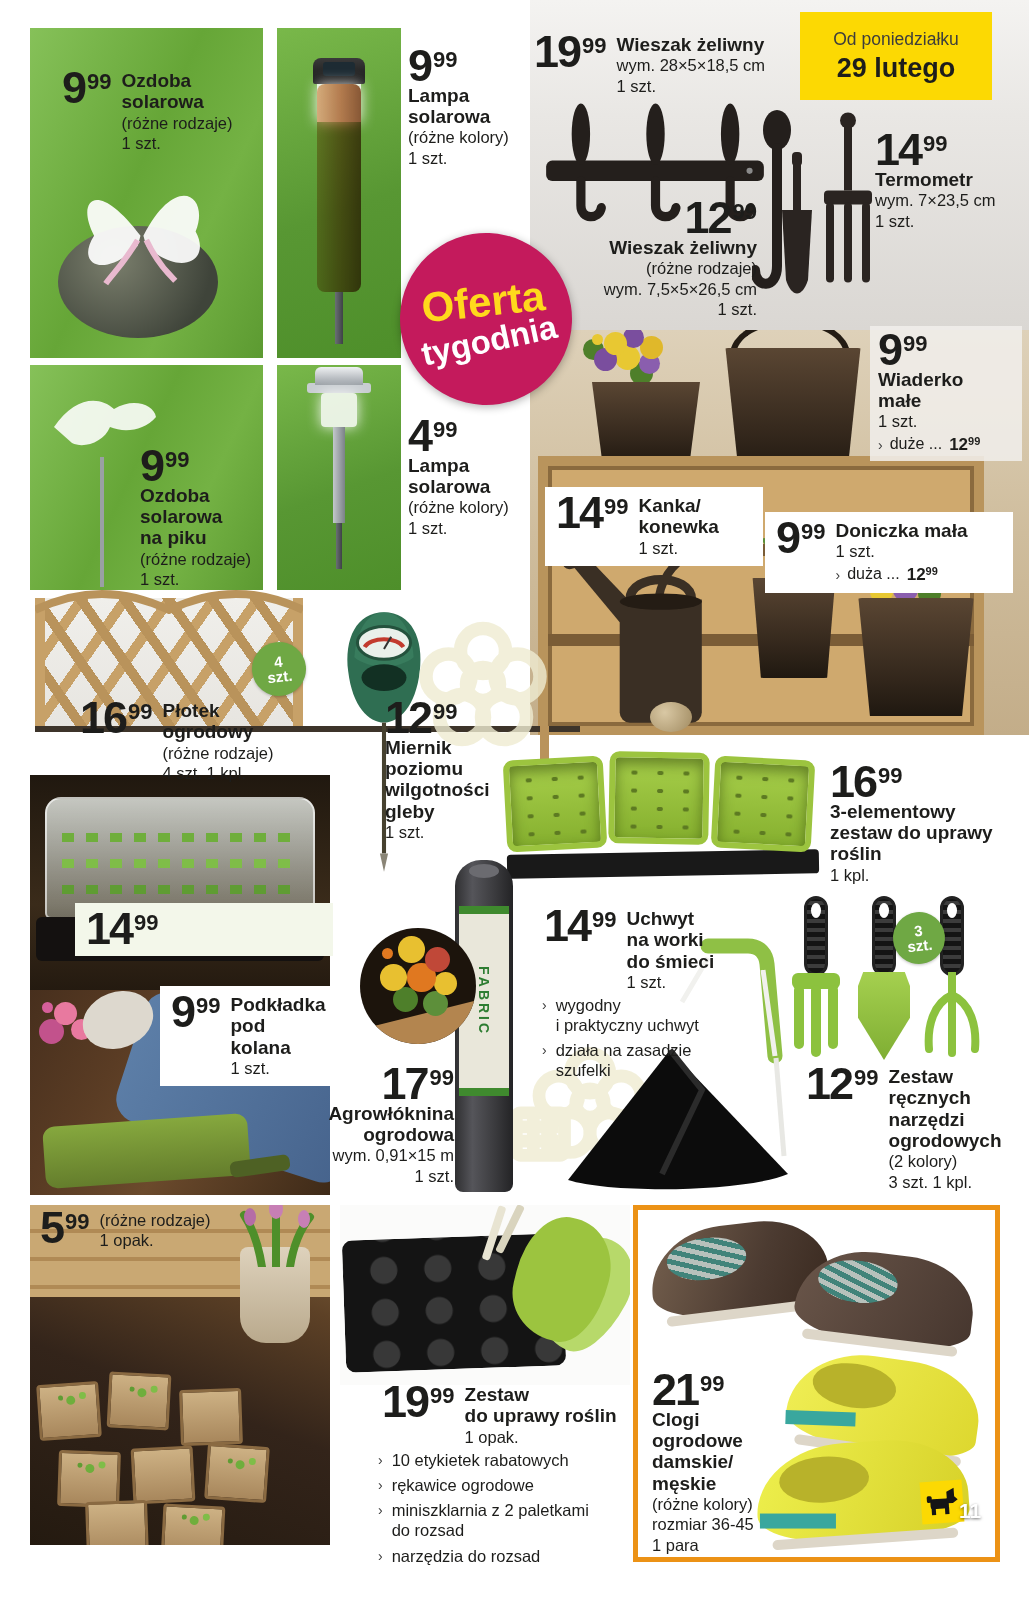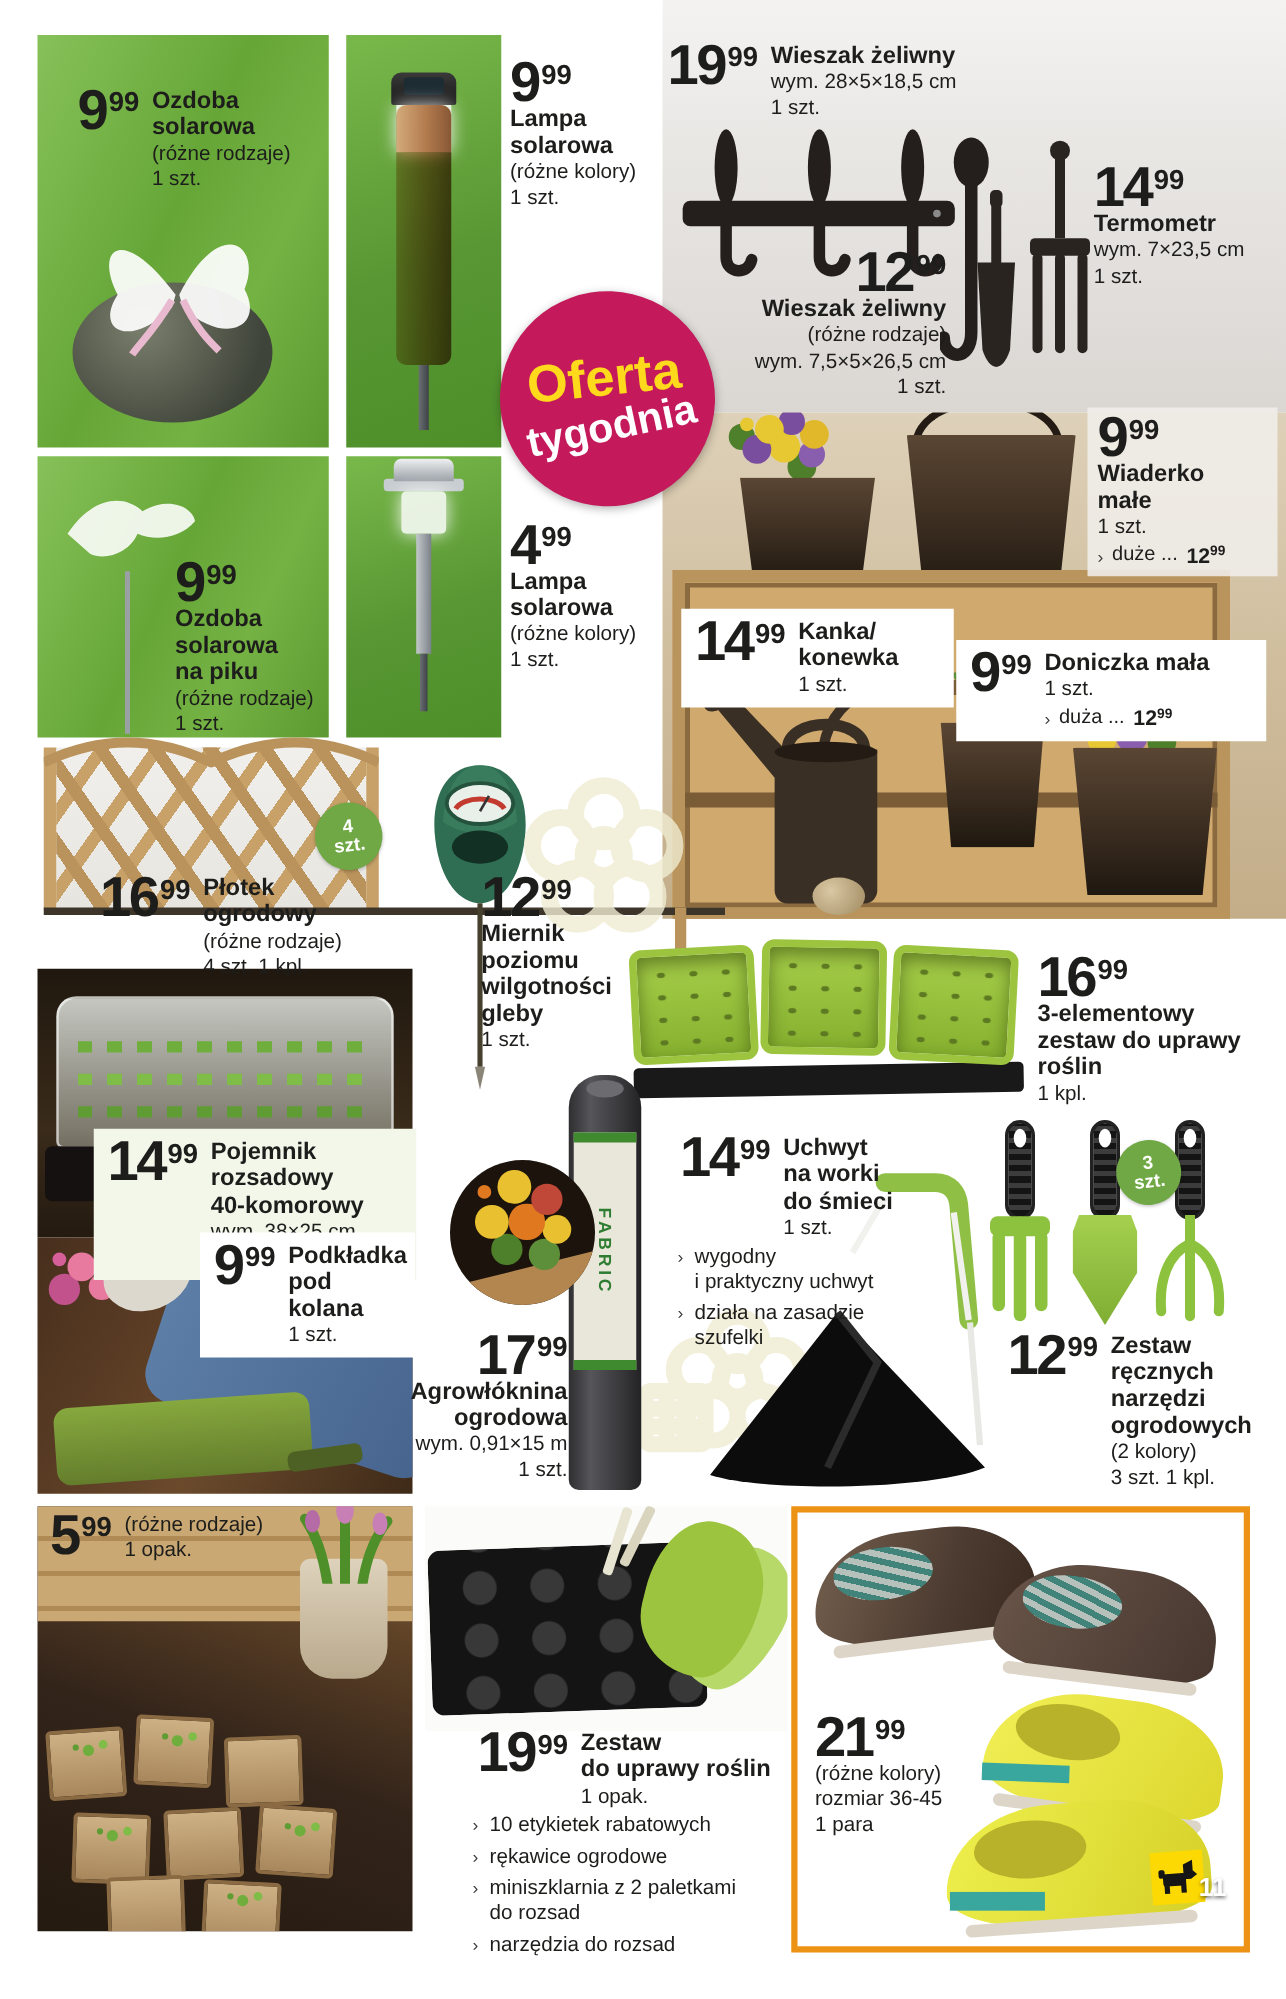--- a/index.html
+++ b/index.html
@@ -384,20 +384,24 @@
       <div class="abs" style="left:0;bottom:18px;width:70px;height:14px;background:#39a79e;transform:rotate(-6deg)"></div>
       <div class="sole"></div>
     </div>
     <div class="clog" style="left:118px;top:232px;width:212px;height:98px;background:linear-gradient(115deg,#eef04e,#d6d028);transform:rotate(-4deg)">
       <div class="open" style="left:24px;top:12px;width:90px;height:46px;background:#b8b22a;background-image:none"></div>
       <div class="abs" style="left:2px;bottom:16px;width:76px;height:15px;background:#39a79e;transform:rotate(4deg)"></div>
       <div class="sole"></div>
     </div>
   </div>
 
+  <div id="promo">
+    <div class="l1">Od poniedziałku</div>
+    <div class="l2">29 lutego</div>
+  </div>
   <div id="offer">
     <div class="w1">Oferta</div>
     <div class="w2">tygodnia</div>
   </div>
   <div class="circle-badge" style="left:252px;top:642px;width:54px;height:54px">4
 szt.</div>
   <div class="circle-badge" style="left:893px;top:912px;width:52px;height:52px">3
 szt.</div>
 
   <div class="row" style="left:62px;top:70px;width:205px">
@@ -556,26 +560,20 @@
 zestaw do uprawy
 roślin</div>
     <div class="psub">1 kpl.</div>
   </div>
 
   <div class="row labelbox" style="left:75px;top:903px;width:258px;background:#f3f7ea">
     <div class="price">
         <span class="zl">14</span>
         <span class="gr">99</span>
       </div>
-    <div>
-      <div class="pname">Pojemnik rozsadowy
-40-komorowy</div>
-      <div class="psub">wym. 38×25 cm</div>
-      <div class="psub">1 szt.</div>
-    </div>
   </div>
 
   <div class="row labelbox" style="left:160px;top:986px;width:172px">
     <div class="price">
         <span class="zl">9</span>
         <span class="gr">99</span>
       </div>
     <div>
       <div class="pname">Podkładka
 pod kolana</div>
@@ -674,20 +672,24 @@
       <span class="mk">›</span>
       <span class="bt">narzędzia do rozsad</span>
     </div>
   </div>
 
   <div class="col z6" style="left:652px;top:1372px;width:160px">
     <div class="price">
         <span class="zl">21</span>
         <span class="gr">99</span>
       </div>
+    <div class="pname gap">Clogi
+ogrodowe
+damskie/
+męskie</div>
     <div class="psub">(różne kolory)</div>
     <div class="psub">rozmiar 36-45</div>
     <div class="psub">1 para</div>
   </div>
 
   <div id="nettodog">
     <svg width="34" height="30" viewBox="0 0 40 36">
       <g fill="#151515">
         <rect x="6" y="14" width="22" height="12" rx="3"></rect>
         <rect x="7" y="24" width="5" height="9"></rect>

